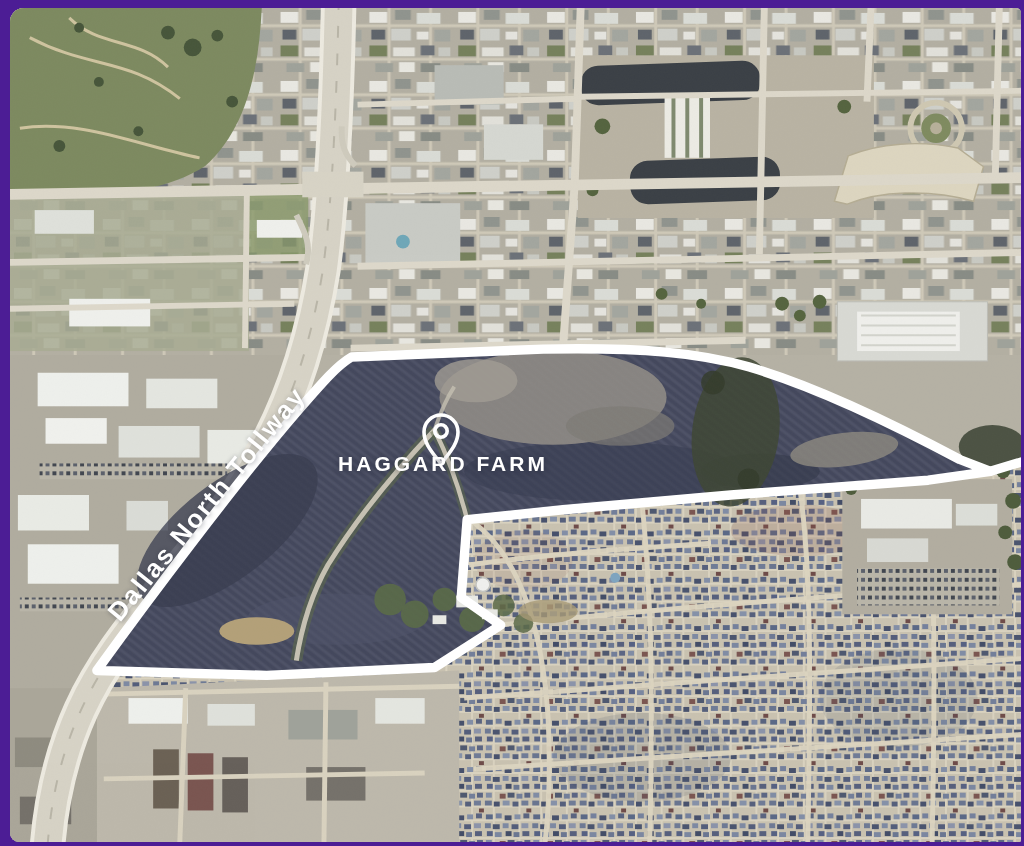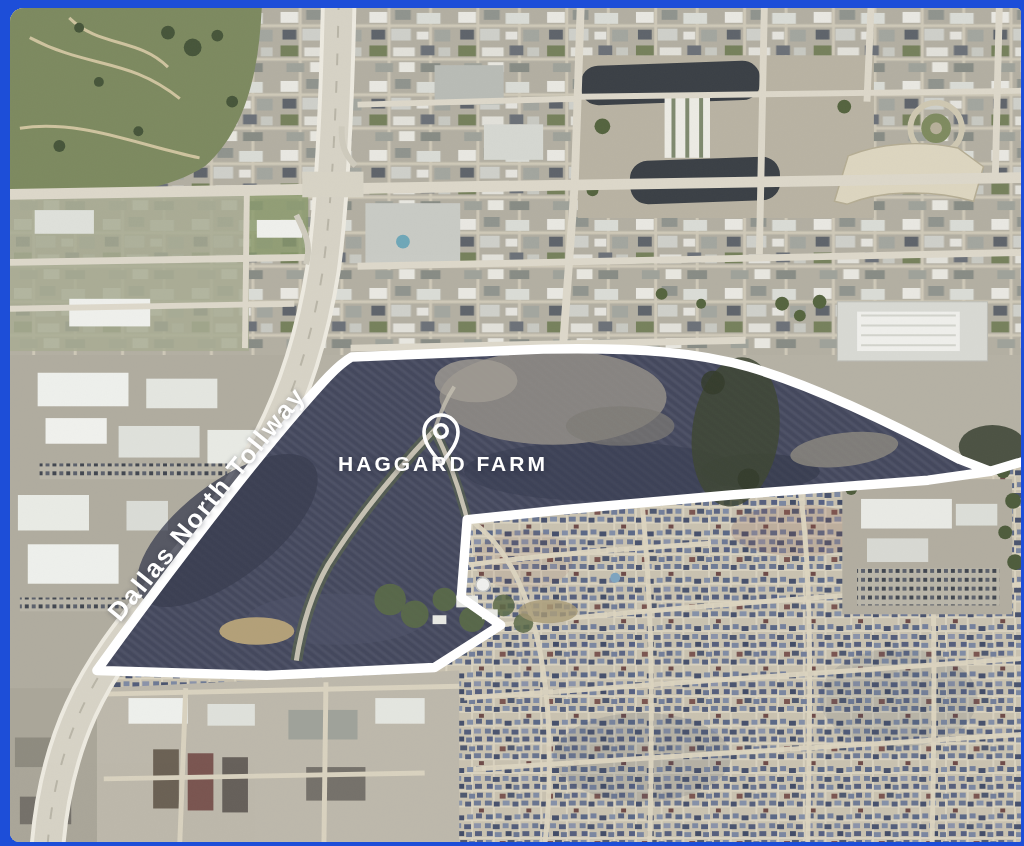--- a/index.html
+++ b/index.html
@@ -1,16 +1,16 @@
 <!DOCTYPE html>
 <html><head>
 <meta charset="utf-8">
 <style>
   html,body{margin:0;padding:0;background:#1d2b47;}
-  .frame{position:relative;width:1024px;height:846px;background:#1d4ed8;overflow:hidden;
+  .frame{position:relative;width:1024px;height:846px;background:#4c1d95;overflow:hidden;
          font-family:"Liberation Sans", sans-serif;}
   .map{position:absolute;left:10px;top:8px;right:3px;bottom:4px;
        border-radius:14px 5px 2px 9px;overflow:hidden;background:#b5b1a4;}
   .map svg{display:block;width:100%;height:100%;}
   .overlay{position:absolute;pointer-events:none;}
   .site-label{left:443px;top:452px;transform:translateX(-50%);
       color:#fff;font-size:21px;font-weight:700;letter-spacing:3px;white-space:nowrap;
       text-shadow:0 1px 6px rgba(20,25,40,.45);}
   .road-label{left:207px;top:504px;transform:translate(-50%,-50%) rotate(-50.5deg);
       color:#fff;font-size:26px;font-weight:700;letter-spacing:2px;white-space:nowrap;

